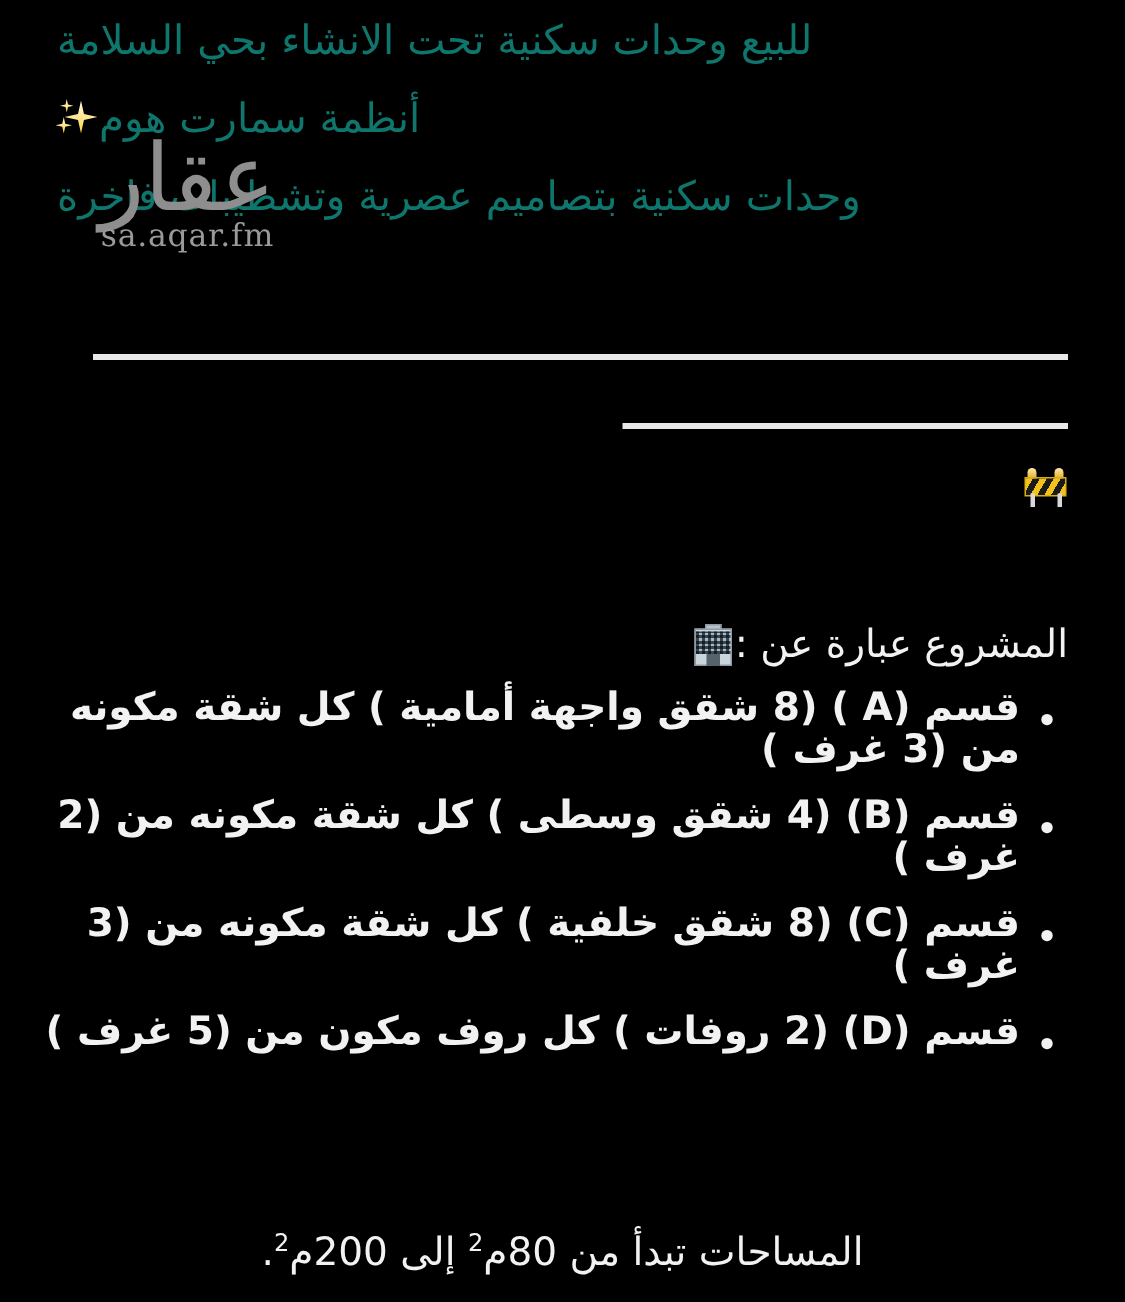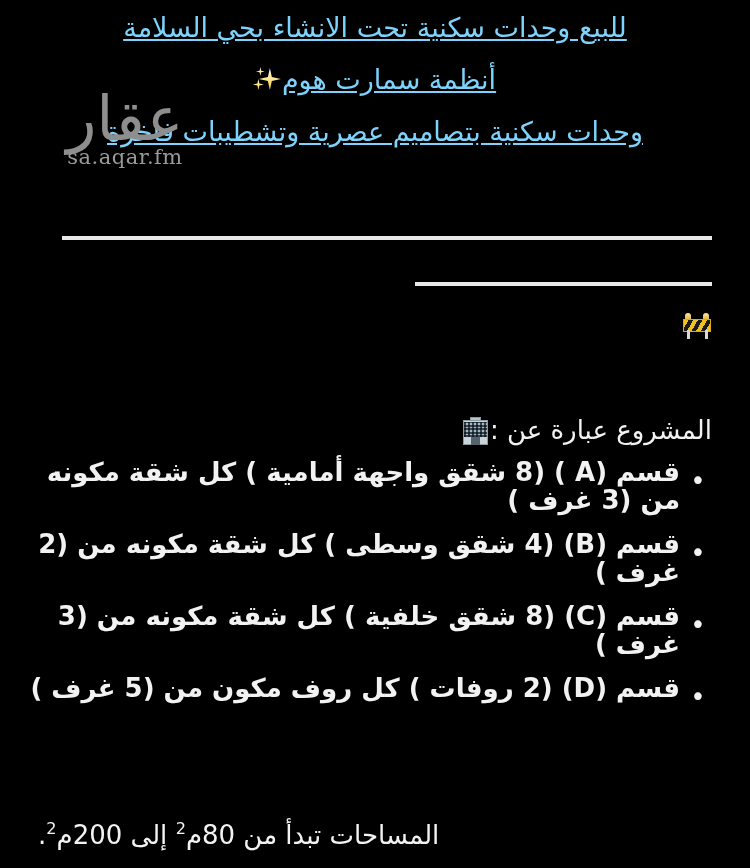--- a/index.html
+++ b/index.html
@@ -62,26 +62,25 @@
     position:absolute;
     top:0;
     right:0;
     width:750px;
     padding:2px 38px 0 38px;
     z-index:2;
   }
   .header-line {
     font-size:27px;
     line-height:52px;
-    color:#7dd3fc;
-    text-align:center;
+    color:#0f766e;
+    text-align:left;
     white-space:nowrap;
     font-weight:400;
     direction:rtl;
-    text-decoration:underline;
   }
   .sparkle {
     display:inline-block;
     position:relative;
     width:30px;
     height:26px;
     vertical-align:-4px;
     margin:0 -1px;
   }
   .sparkle i {
@@ -265,21 +264,21 @@
 
   .closing-line {
     position:absolute;
     top:806px;
     right:0;
     width:750px;
     padding:0 38px;
     font-size:26px;
     line-height:46px;
     color:#f2f2f2;
-    text-align:left;
+    text-align:center;
     white-space:nowrap;
     direction:rtl;
     z-index:2;
   }
 
   sup { font-size:0.62em; vertical-align:super; }
 </style>
 </head>
 <body>
 

